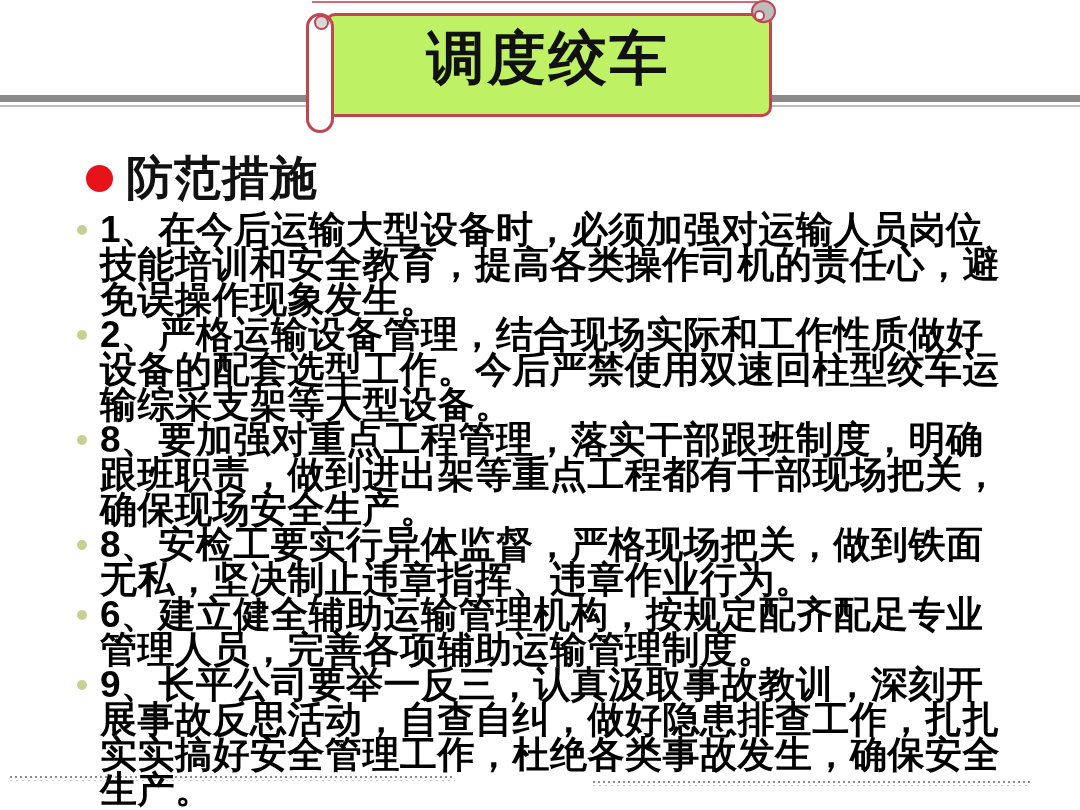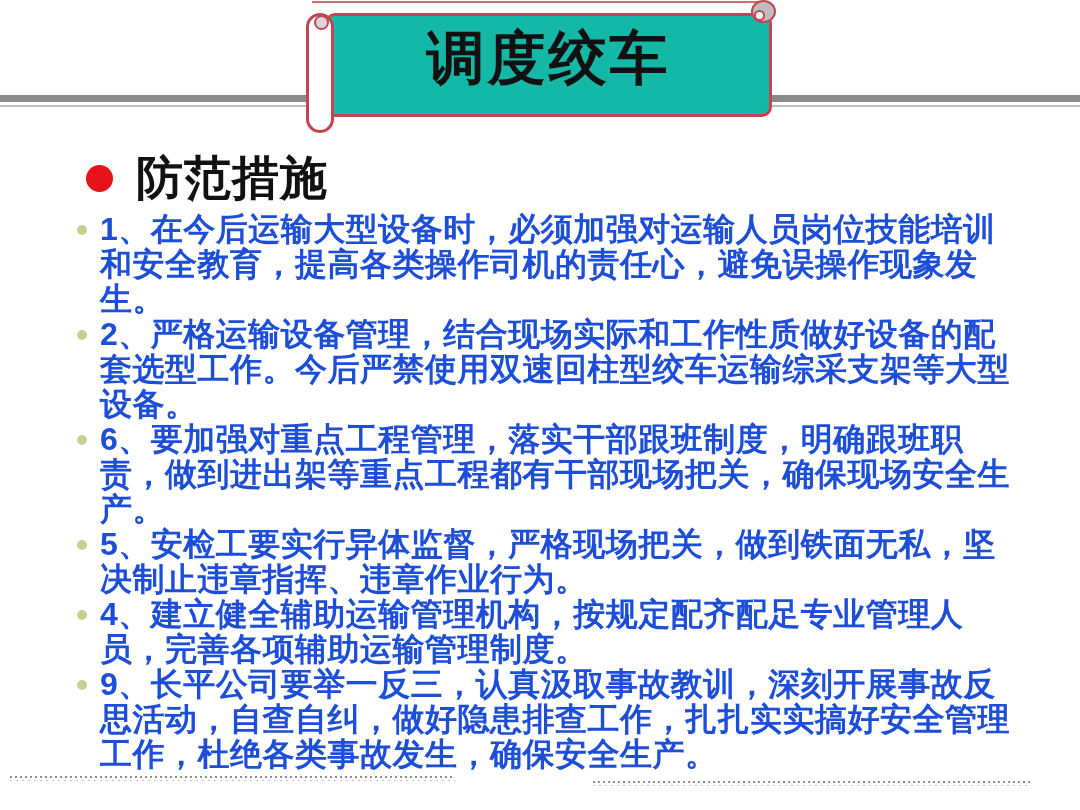--- a/index.html
+++ b/index.html
@@ -31,21 +31,21 @@
     position: absolute;
     left: 312px; top: 1px;
     width: 452px; height: 2px;
     background: #cf6b74;
     z-index: 2;
   }
   .scroll-body {
     position: absolute;
     left: 325px; top: 13px;
     width: 441px; height: 98px;
-    background: #14b8a6;
+    background: #bef264;
     border: 3px solid #c24552;
     border-radius: 10px;
     z-index: 2;
     display: flex;
     align-items: center;
     justify-content: center;
   }
   .banner-title {
     font-size: 58px;
     font-weight: bold;
@@ -89,21 +89,21 @@
     border: 2px solid #c24552;
     border-radius: 50%;
   }
 
   
   .section-row {
     position: absolute;
     left: 86px; top: 150px;
     display: flex;
     align-items: flex-start;
-    gap: 23px;
+    gap: 13px;
     z-index: 2;
   }
   .red-dot {
     width: 27px; height: 27px;
     border-radius: 50%;
     background: #e8121b;
     margin-top: 15px;
     flex: none;
   }
   .section-heading {
@@ -119,23 +119,23 @@
   .bullets {
     position: absolute;
     left: 100px; top: 212px;
     width: 916px;
     margin: 0; padding: 0;
     list-style: none;
     z-index: 2;
   }
   .bullet {
     position: relative;
-    font-size: 32px;
+    font-size: 37px;
     font-weight: bold;
-    color: #1d4ed8;
+    color: #000000;
     line-height: 35px;
     letter-spacing: 0.5px;
     margin: 0;
   }
   .marker {
     position: absolute;
     left: -23px; top: 13px;
     width: 10px; height: 10px;
     border-radius: 50%;
     background: #c9cf92;
@@ -184,29 +184,29 @@
     <li class="bullet">
       <span class="marker"></span>
       <span>1、在今后运输大型设备时，必须加强对运输人员岗位技能培训和安全教育，提高各类操作司机的责任心，避免误操作现象发生。</span>
     </li>
     <li class="bullet">
       <span class="marker"></span>
       <span>2、严格运输设备管理，结合现场实际和工作性质做好设备的配套选型工作。今后严禁使用双速回柱型绞车运输综采支架等大型设备。</span>
     </li>
     <li class="bullet">
       <span class="marker"></span>
-      <span>6、要加强对重点工程管理，落实干部跟班制度，明确跟班职责，做到进出架等重点工程都有干部现场把关，确保现场安全生产。</span>
-    </li>
-    <li class="bullet">
-      <span class="marker"></span>
-      <span>5、安检工要实行异体监督，严格现场把关，做到铁面无私，坚决制止违章指挥、违章作业行为。</span>
-    </li>
-    <li class="bullet">
-      <span class="marker"></span>
-      <span>4、建立健全辅助运输管理机构，按规定配齐配足专业管理人员，完善各项辅助运输管理制度。</span>
+      <span>8、要加强对重点工程管理，落实干部跟班制度，明确跟班职责，做到进出架等重点工程都有干部现场把关，确保现场安全生产。</span>
+    </li>
+    <li class="bullet">
+      <span class="marker"></span>
+      <span>8、安检工要实行异体监督，严格现场把关，做到铁面无私，坚决制止违章指挥、违章作业行为。</span>
+    </li>
+    <li class="bullet">
+      <span class="marker"></span>
+      <span>6、建立健全辅助运输管理机构，按规定配齐配足专业管理人员，完善各项辅助运输管理制度。</span>
     </li>
     <li class="bullet">
       <span class="marker"></span>
       <span>9、长平公司要举一反三，认真汲取事故教训，深刻开展事故反思活动，自查自纠，做好隐患排查工作，扎扎实实搞好安全管理工作，杜绝各类事故发生，确保安全生产。</span>
     </li>
   </ul>
 
   <div class="dotline dotline-left"></div>
   <div class="dotline dotline-right"></div>
 

